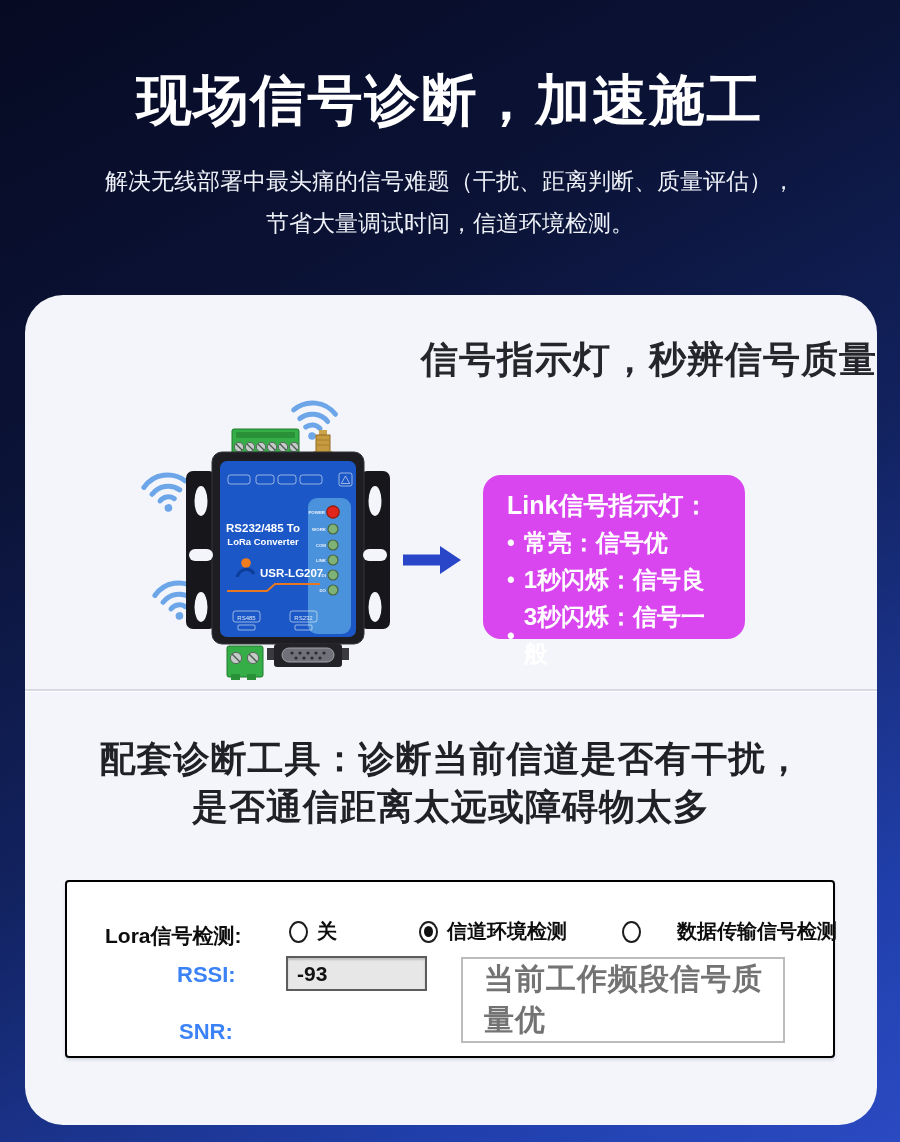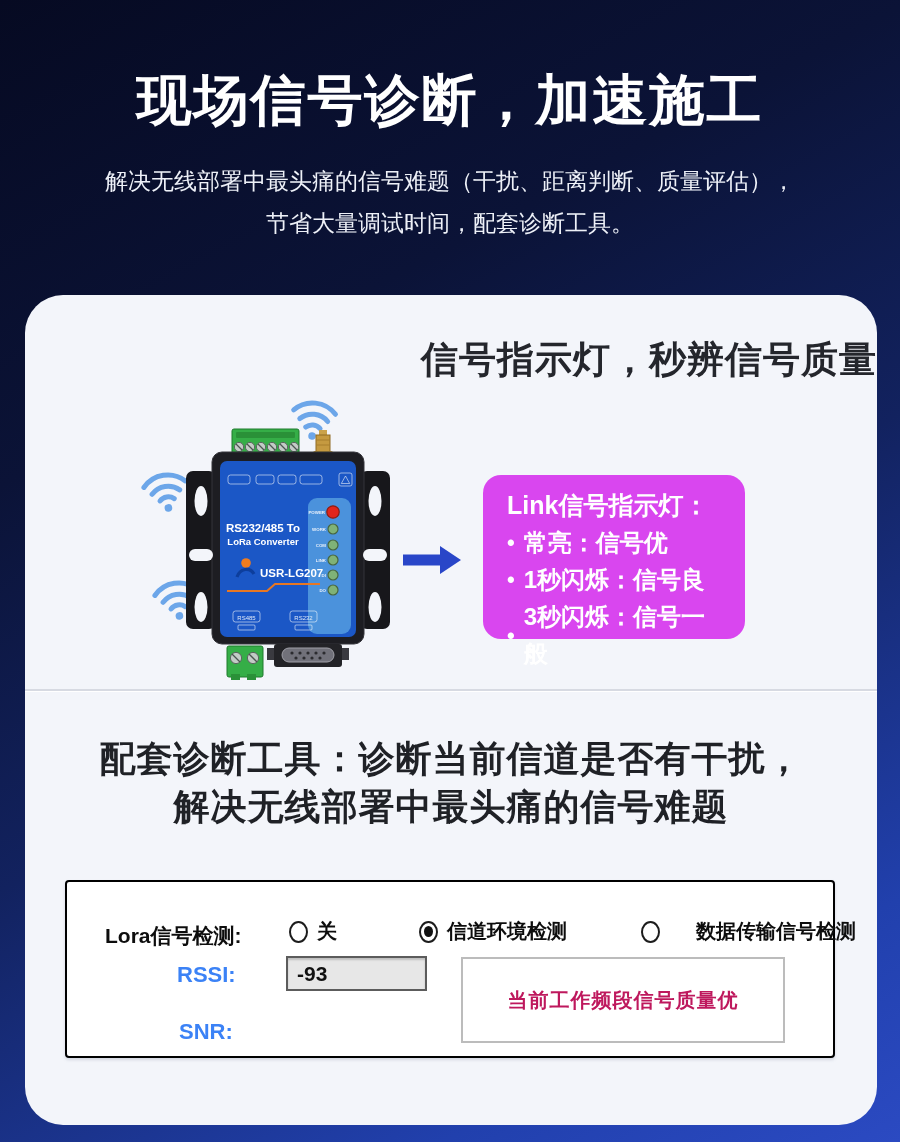--- a/index.html
+++ b/index.html
@@ -25,41 +25,41 @@
   .ib-item{font-size:24px;font-weight:700;line-height:37px;display:flex;align-items:center;gap:9px;}
   .ib-bullet{font-size:22px;line-height:37px;}
   .divider{position:absolute;top:394px;left:0;width:100%;height:2px;background:#d7dae2;border-bottom:1px solid #ffffff;}
   .sec2-title{position:absolute;top:440px;left:0;width:100%;margin:0;text-align:center;
     font-size:36px;font-weight:800;color:#1f2126;line-height:48px;letter-spacing:1px;}
   
   .panel{position:absolute;left:40px;top:585px;width:770px;height:178px;box-sizing:border-box;
     background:#ffffff;border:2px solid #000000;border-radius:4px;box-shadow:0 2px 3px rgba(120,128,150,.25);}
   .group-label{position:absolute;left:38px;top:40px;font-size:21px;font-weight:700;color:#0d0d0d;}
   .radio{position:absolute;top:36px;display:flex;align-items:center;gap:9px;cursor:pointer;}
-  .radio.r0{left:222px;} .radio.r1{left:352px;} .radio.r2{left:574px;gap:36px;}
+  .radio.r0{left:222px;} .radio.r1{left:352px;} .radio.r2{left:555px;gap:36px;}
   .rb{width:19px;height:22px;border:2.5px solid #1c1c1c;border-radius:50%;background:#fff;box-sizing:border-box;position:relative;flex:0 0 auto;}
   .rb.on::after{content:"";position:absolute;left:3px;right:3px;top:3.5px;bottom:3.5px;background:#111;border-radius:50%;}
   .rlabel{font-size:20px;font-weight:700;color:#0d0d0d;white-space:nowrap;}
   .f-label{position:absolute;font-size:22px;font-weight:700;color:#3b82f6;}
   .f-label.l0{left:110px;top:80px;} .f-label.l1{left:112px;top:137px;}
   .field-input{position:absolute;left:219px;width:141px;height:35px;box-sizing:border-box;
     background:#e7e7e7;border:2px solid #5c5c5c;box-shadow:inset 0 2px 2px rgba(0,0,0,.18);
     font-family:inherit;font-size:21px;font-weight:700;color:#111;padding:8px 9px;}
   .field-input.i0{top:74px;} .field-input.i1{top:131px;}
   .result-box{position:absolute;left:394px;top:75px;width:324px;height:86px;box-sizing:border-box;
     background:#fff;border:2px solid #bcbcbc;display:flex;align-items:center;justify-content:center;}
-  .result-text{font-size:20px;font-weight:800;color:#be185d;letter-spacing:1px;}
+  .result-text{font-size:30px;font-weight:800;color:#737373;letter-spacing:1px;margin-left:21px;}
 </style>
 </head>
 <body>
 
 <div class="hero">
   <h1>现场信号诊断，加速施工</h1>
   <p class="first">解决无线部署中最头痛的信号难题（干扰、距离判断、质量评估），</p>
-  <p>节省大量调试时间，配套诊断工具。</p>
+  <p>节省大量调试时间，信道环境检测。</p>
 </div>
 
 <div class="card">
 
   <h2 class="sec1-title">信号指示灯，秒辨信号质量</h2>
 
   <svg class="device-svg" width="330" height="292" viewBox="0 0 330 292">
 
     <g transform="translate(193,32) rotate(6)" stroke="#6ca6e9" fill="none" stroke-width="5" stroke-linecap="round">
       <path d="M-21,-15 a29,29 0 0 1 42,0"></path>
@@ -219,21 +219,21 @@
     <div class="ib-item">
       <span class="ib-bullet">•</span>
       <span>3秒闪烁：信号一般</span>
     </div>
   </div>
 
   <div class="divider"></div>
 
   <h2 class="sec2-title">
     <span>配套诊断工具：诊断当前信道是否有干扰，</span><br>
-    <span>解决无线部署中最头痛的信号难题</span>
+    <span>是否通信距离太远或障碍物太多</span>
   </h2>
 
   <div class="panel">
     <div class="group-label">Lora信号检测:</div>
 
     <label class="radio r0">
       <span class="rb"></span>
       <span class="rlabel">关</span>
     </label>
     <label class="radio r1">

